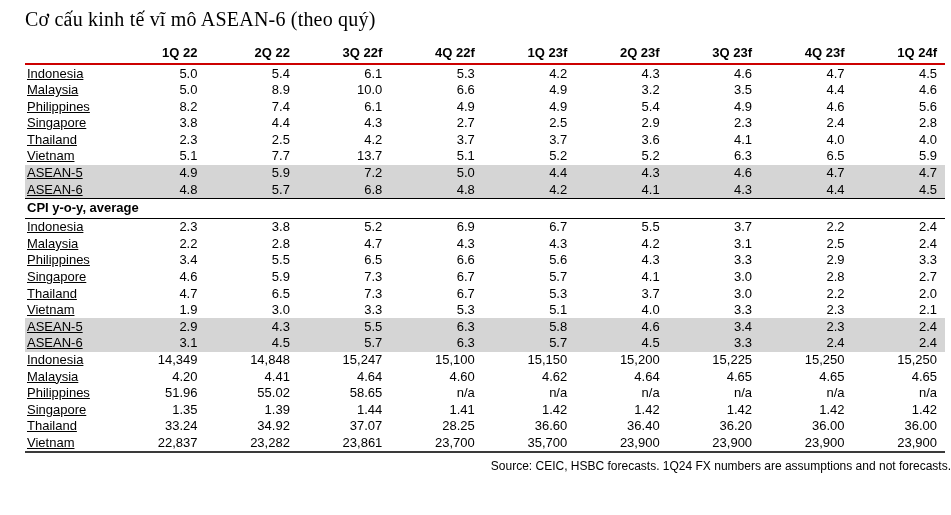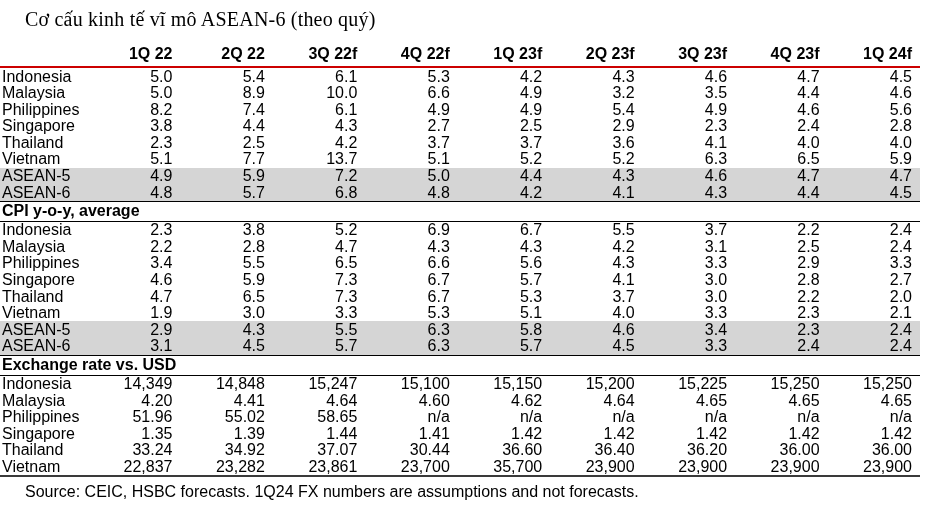--- a/index.html
+++ b/index.html
@@ -22,21 +22,22 @@
     font-family: "Liberation Serif", "DejaVu Serif", serif;
     font-weight: normal;
     font-size: 20px;
     margin: 8px 0 12px 25px;
     letter-spacing: 0.2px;
   }
   table.macro {
     border-collapse: collapse;
     table-layout: fixed;
     width: 920px;
-    font-size: 16px;
+    margin-left: 25px;
+    font-size: 13px;
   }
   col.c-label { width: 88px; }
   col.c-data  { width: 92.4px; }
   thead th {
     font-weight: bold;
     text-align: right;
     vertical-align: bottom;
     padding: 2px 8px 3px 0;
     border-bottom: 2px solid var(--rule-red, #cc0000);
     white-space: nowrap;
@@ -45,37 +46,39 @@
   td {
     text-align: right;
     padding: 1.5px 8px 1.5px 0;
     line-height: 13.6px;
     white-space: nowrap;
   }
   td.label-col {
     text-align: left;
     padding: 1.5px 0 1.5px 2px;
     overflow: visible;
+    text-decoration: underline;
   }
   tr.section-row td {
     font-weight: bold;
     text-align: left;
     padding: 2.5px 0 2.5px 2px;
     line-height: 14px;
     border-bottom: 1px solid var(--rule-black, #000);
   }
   tr.section-row.ruled-top td {
     border-top: 1px solid var(--rule-black, #000);
   }
   tr.highlight td { background: var(--hl-gray, #d5d5d5); }
   tbody tr.last-row td { border-bottom: 2px solid #3a3a3a; }
   .source {
-    font-size: 16px;
+    font-size: 12px;
     margin: 6px 0 0 25px;
     color: #000;
+    text-align: right;
   }
 </style>
 </head>
 <body>
 
 <div class="page">
   <div class="title">Cơ cấu kinh tế vĩ mô ASEAN-6 (theo quý)</div>
 
   <table class="macro">
     <colgroup>
@@ -293,23 +296,20 @@
           <td>3.1</td>
           <td>4.5</td>
           <td>5.7</td>
           <td>6.3</td>
           <td>5.7</td>
           <td>4.5</td>
           <td>3.3</td>
           <td>2.4</td>
           <td>2.4</td>
         </tr>
-        <tr class="section-row ruled-top">
-          <td colspan="10">Exchange rate vs. USD</td>
-        </tr>
         <tr>
           <td class="label-col">Indonesia</td>
           <td>14,349</td>
           <td>14,848</td>
           <td>15,247</td>
           <td>15,100</td>
           <td>15,150</td>
           <td>15,200</td>
           <td>15,225</td>
           <td>15,250</td>
@@ -349,21 +349,21 @@
           <td>1.42</td>
           <td>1.42</td>
           <td>1.42</td>
           <td>1.42</td>
         </tr>
         <tr>
           <td class="label-col">Thailand</td>
           <td>33.24</td>
           <td>34.92</td>
           <td>37.07</td>
-          <td>30.44</td>
+          <td>28.25</td>
           <td>36.60</td>
           <td>36.40</td>
           <td>36.20</td>
           <td>36.00</td>
           <td>36.00</td>
         </tr>
         <tr class="last-row">
           <td class="label-col">Vietnam</td>
           <td>22,837</td>
           <td>23,282</td>

